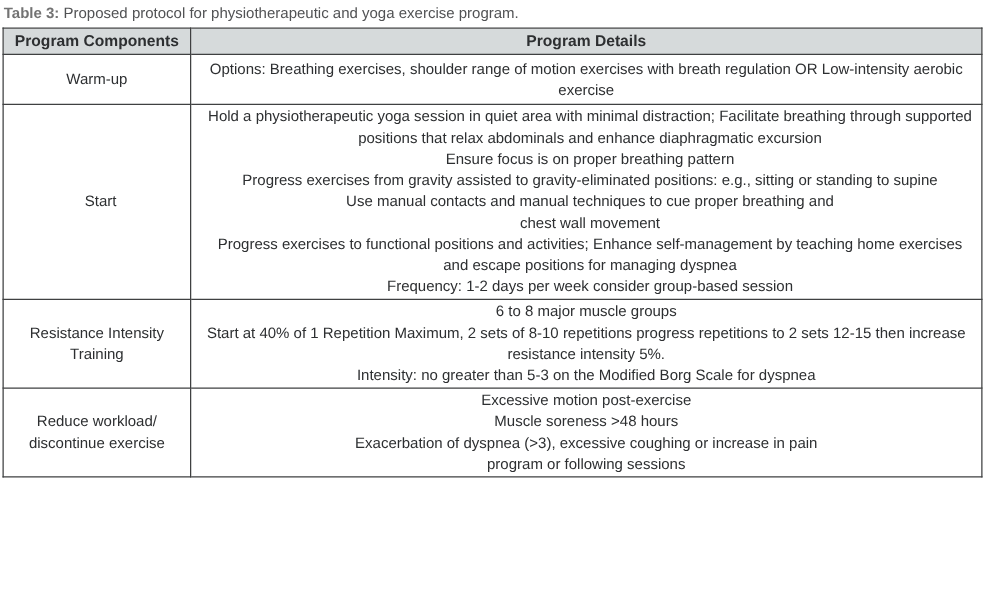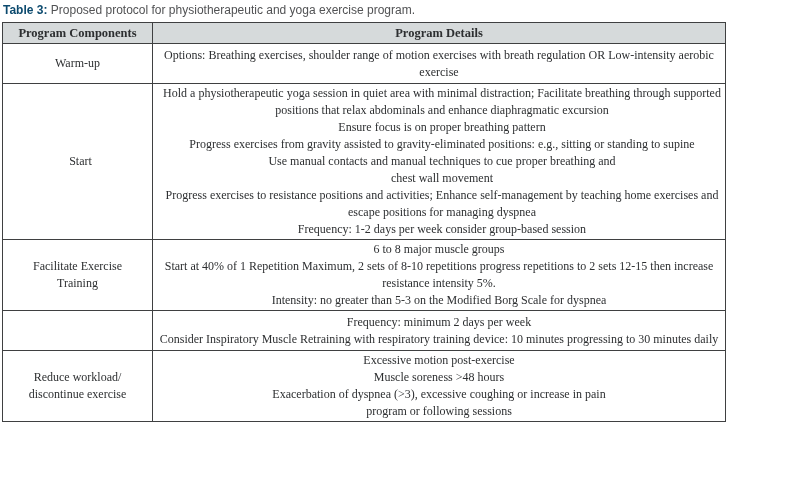--- a/index.html
+++ b/index.html
@@ -13,31 +13,31 @@
   .caption {
     position: absolute;
     left: 3px;
     top: 3px;
     font-family: "Liberation Sans", sans-serif;
     font-size: 12px;
     color: #515254;
     white-space: nowrap;
   }
   .caption .caption-label {
-    color: #0c4a6e;
+    color: #737373;
     font-weight: bold;
   }
   table.protocol {
     position: absolute;
     left: 2px;
     top: 22px;
-    width: 724px;
+    width: 784px;
     border-collapse: collapse;
     table-layout: fixed;
-    font-family: Liberation Serif, serif;
+    font-family: Liberation Sans, sans-serif;
   }
   .protocol col.c1 { width: 150px; }
   .protocol th, .protocol td {
     border: 1px solid #3f4041;
     vertical-align: middle;
     text-align: center;
     font-size: 12px;
     line-height: 17px;
     color: #2d2f31;
     padding: 1px 4px;
@@ -89,42 +89,35 @@
       </tr>
 
       <tr class="r-yoga">
         <td class="component">Start</td>
         <td class="details">
           <div class="detail-line">Hold a physiotherapeutic yoga session in quiet area with minimal distraction; Facilitate breathing through supported positions that relax abdominals and enhance diaphragmatic excursion</div>
           <div class="detail-line">Ensure focus is on proper breathing pattern</div>
           <div class="detail-line">Progress exercises from gravity assisted to gravity-eliminated positions: e.g., sitting or standing to supine</div>
           <div class="detail-line">Use manual contacts and manual techniques to cue proper breathing and</div>
           <div class="detail-line">chest wall movement</div>
-          <div class="detail-line">Progress exercises to resistance positions and activities; Enhance self-management by teaching home exercises and escape positions for managing dyspnea</div>
+          <div class="detail-line">Progress exercises to functional positions and activities; Enhance self-management by teaching home exercises and escape positions for managing dyspnea</div>
           <div class="detail-line">Frequency: 1-2 days per week consider group-based session</div>
         </td>
       </tr>
 
       <tr class="r-resist">
-        <td class="component">Facilitate Exercise
+        <td class="component">Resistance Intensity
 Training</td>
         <td class="details">
           <div class="detail-line">6 to 8 major muscle groups</div>
           <div class="detail-line">Start at 40% of 1 Repetition Maximum, 2 sets of 8-10 repetitions progress repetitions to 2 sets 12-15 then increase resistance intensity 5%.</div>
           <div class="detail-line">Intensity: no greater than 5-3 on the Modified Borg Scale for dyspnea</div>
         </td>
       </tr>
 
-      <tr class="r-freq">
-        <td class="component"></td>
-        <td class="details">
-          <div class="detail-line">Frequency: minimum 2 days per week</div>
-          <div class="detail-line">Consider Inspiratory Muscle Retraining with respiratory training device: 10 minutes progressing to 30 minutes daily</div>
-        </td>
-      </tr>
 
 
       <tr class="r-reduce">
         <td class="component">Reduce workload/
 discontinue exercise</td>
         <td class="details">
           <div class="detail-line">Excessive motion post-exercise</div>
           <div class="detail-line">Muscle soreness &gt;48 hours</div>
           <div class="detail-line">Exacerbation of dyspnea (&gt;3), excessive coughing or increase in pain</div>
           <div class="detail-line">program or following sessions</div>

